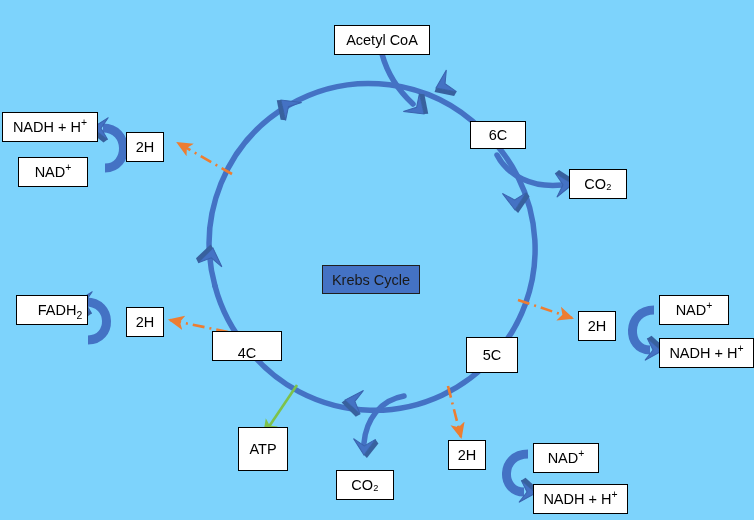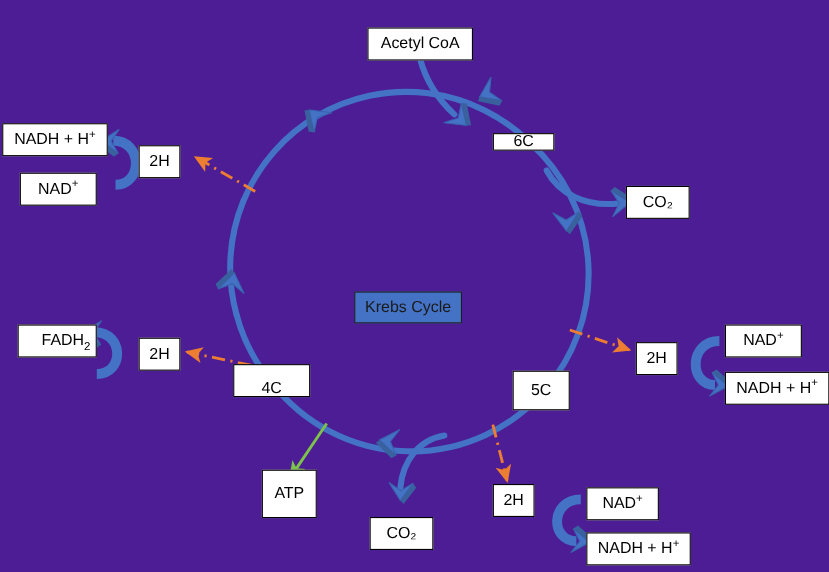--- a/index.html
+++ b/index.html
@@ -4,21 +4,21 @@
 <style>
   html, body {
     margin: 0;
     padding: 0;
     background: #ffffff;
   }
   #canvas {
     position: relative;
     width: 754px;
     height: 520px;
-    background: #4c1d95;
+    background: #7dd3fc;
     font-family: "Liberation Sans", sans-serif;
     overflow: hidden;
   }
   #svg-layer {
     position: absolute;
     left: 0;
     top: 0;
     width: 754px;
     height: 520px;
   }
@@ -176,21 +176,21 @@
         <path d="M 0,0 L -16,-11 L -9,0 L -16,11 Z" fill="#4472C4" stroke="#3a63ae" stroke-width="1"></path>
         <path d="M 0,0 L -16,-11 L -12,-14 L 3,-3 Z" fill="#38619e"></path>
       </g>
     </g>
   </svg>
 
   <div class="node" style="left:334px; top:25px; width:96px; height:30px;">
     <span>Acetyl CoA</span>
   </div>
 
-  <div class="node" style="left:448px; top:121px; width:56px; height:16px;text-align:center;">
+  <div class="node" style="left:470px; top:121px; width:56px; height:28px;text-align:center;">
     <span>6C</span>
   </div>
 
   <div class="node" style="left:569px; top:169px; width:58px; height:30px;">
     <span>CO₂</span>
   </div>
 
   <div class="node" style="left:466px; top:337px; width:52px; height:36px;justify-content:center;">
     <span>5C</span>
   </div>

